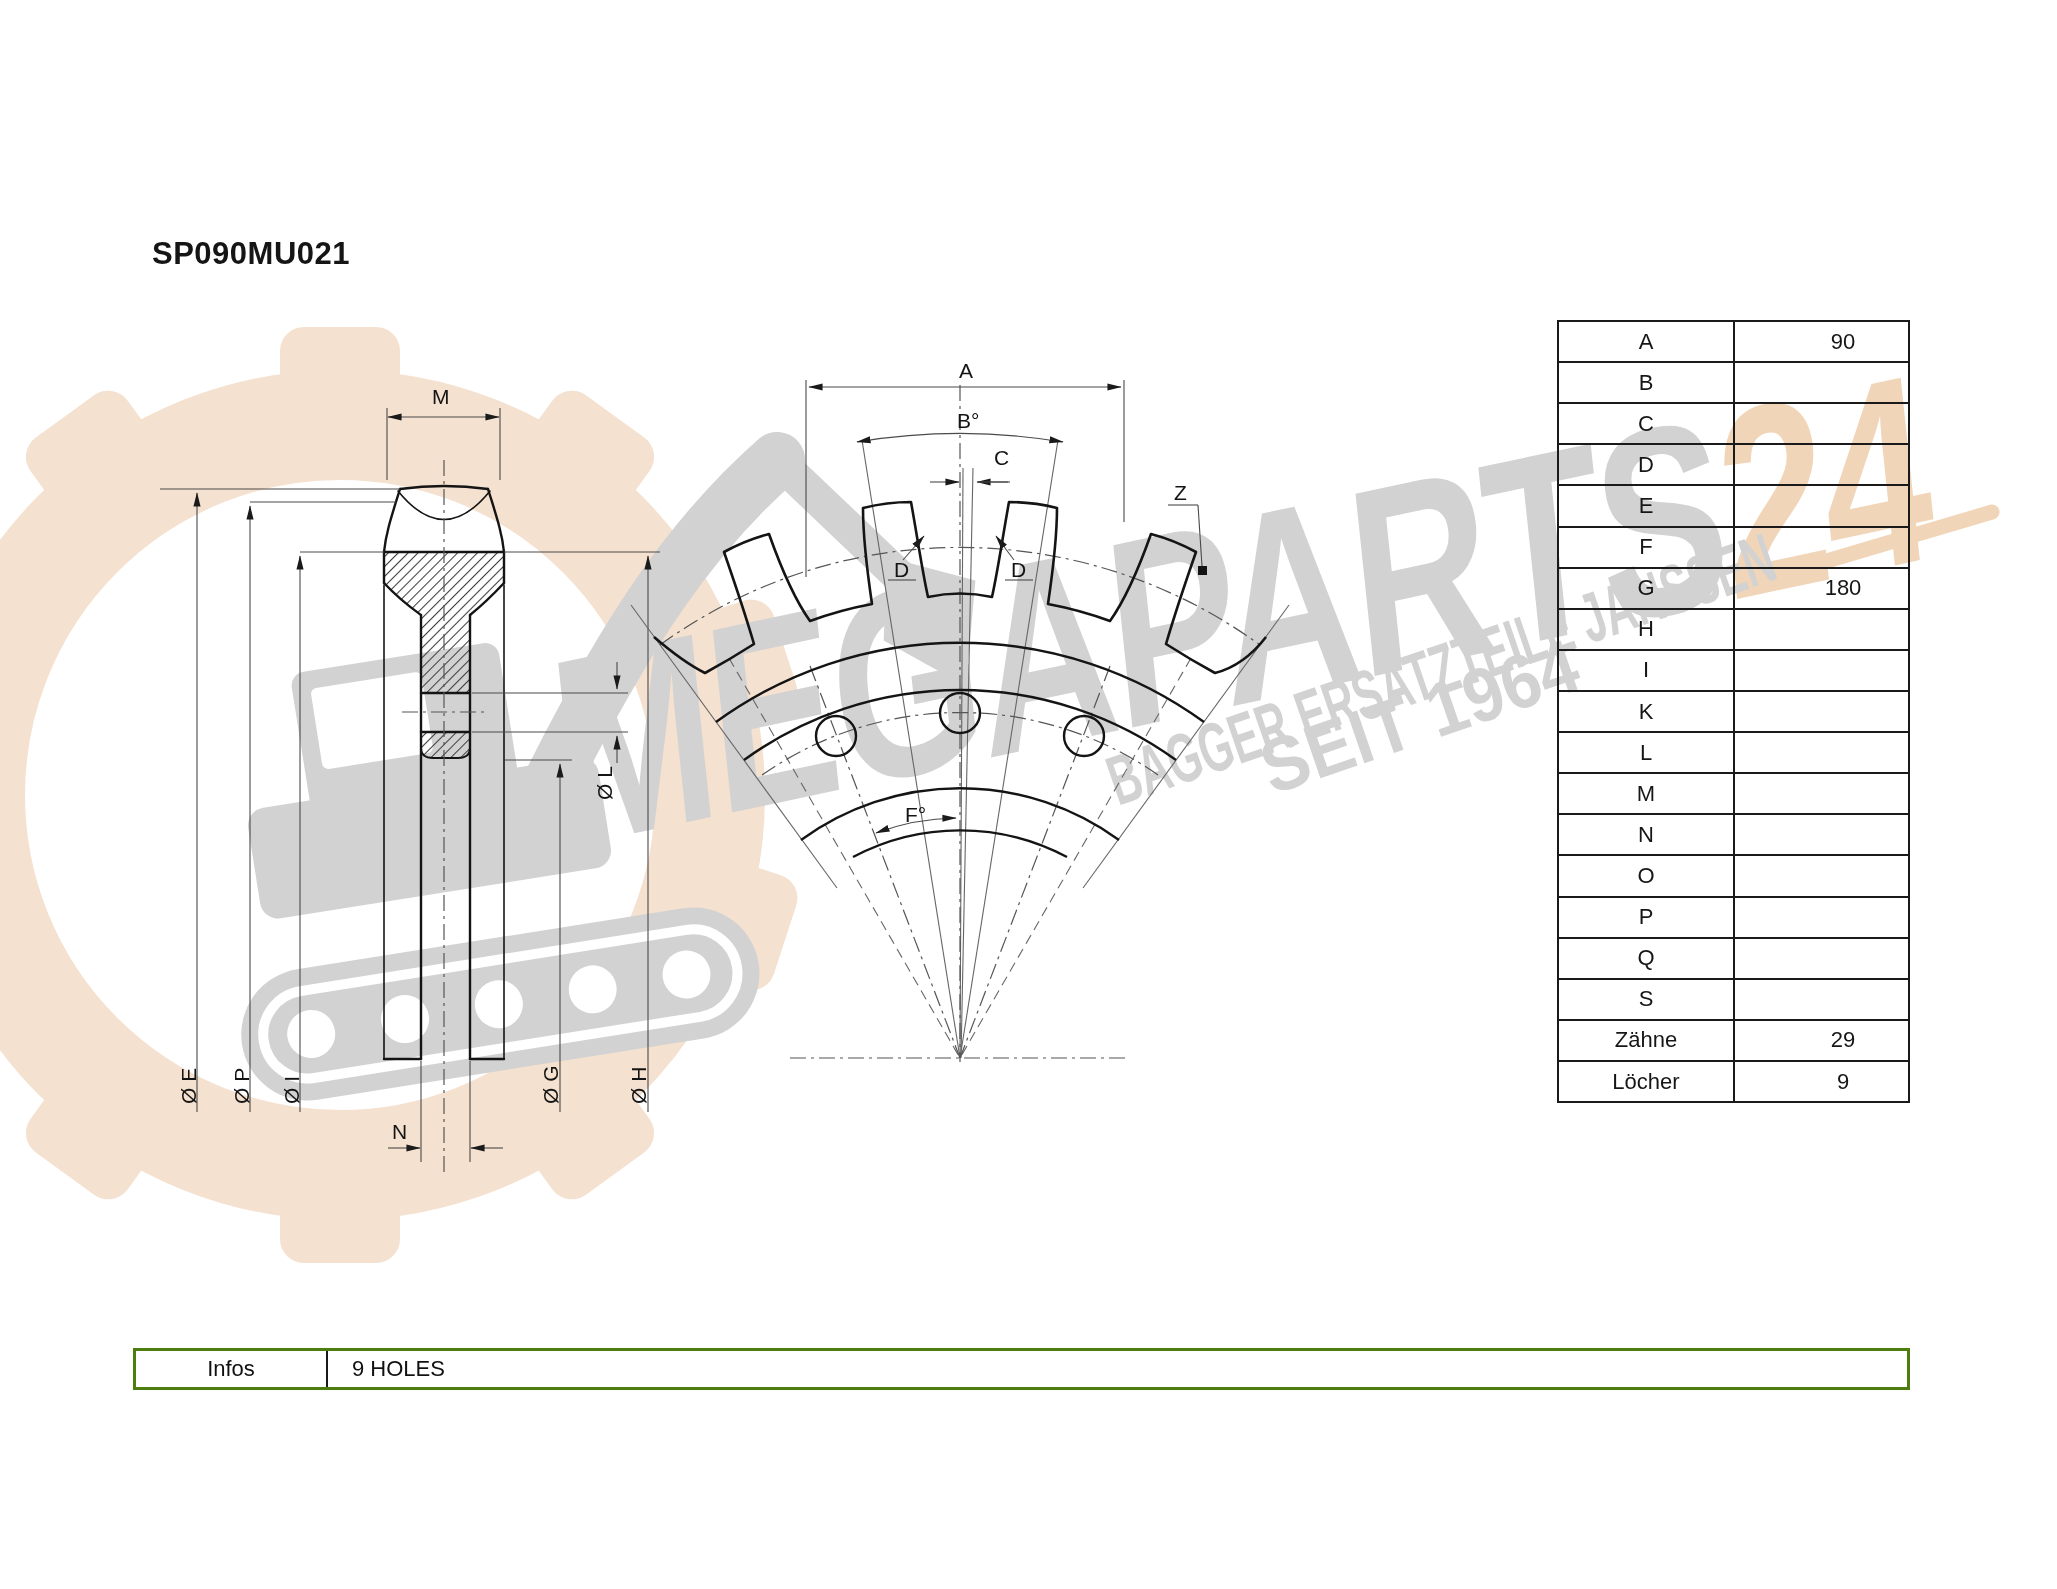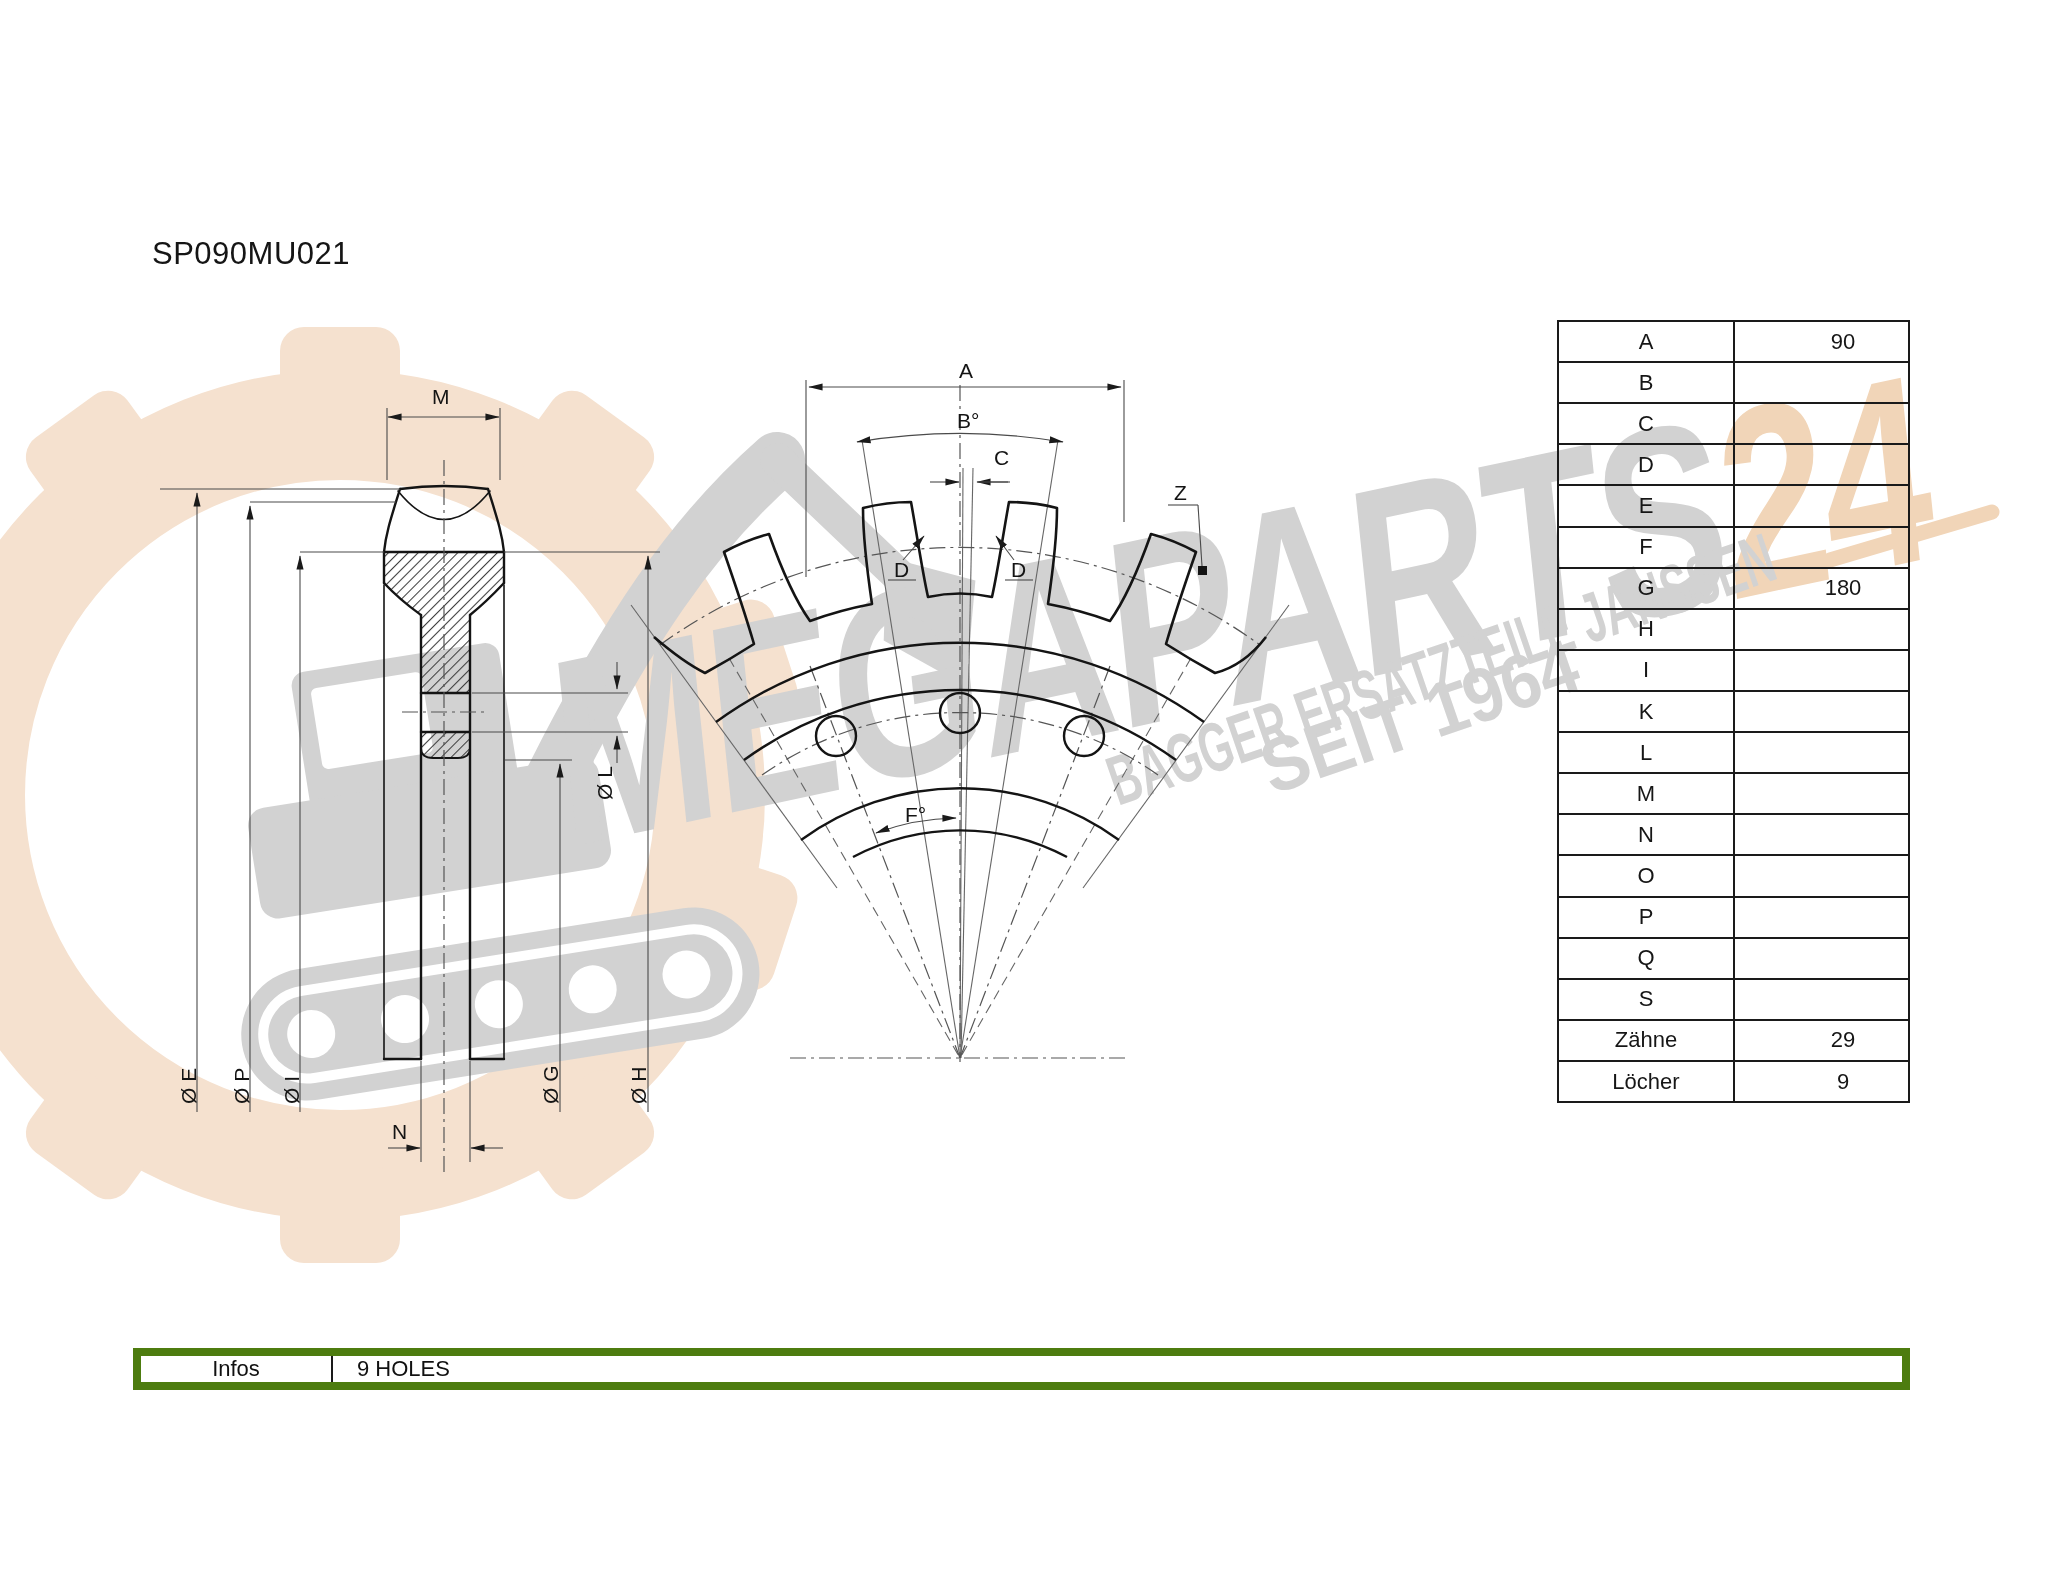--- a/index.html
+++ b/index.html
@@ -1,32 +1,32 @@
 <!DOCTYPE html>
 <html><head>
 <meta charset="utf-8">
 <style>
   html,body{margin:0;padding:0;background:#ffffff;}
   body{width:2057px;height:1589px;position:relative;overflow:hidden;
        font-family:"Liberation Sans", sans-serif;color:#111;}
   #canvas{position:absolute;left:0;top:0;width:2057px;height:1589px;}
-  .page-title{position:absolute;left:152px;top:236px;font-size:31px;font-weight:400;
+  .page-title{position:absolute;left:152px;top:236px;font-size:31px;font-weight:700;
               letter-spacing:.5px;color:#151515;}
   
   .dim-table{position:absolute;left:1557px;top:320px;width:353px;height:783px;
              border:2px solid #1a1a1a;box-sizing:border-box;display:flex;flex-direction:column;}
   .trow{flex:1;display:flex;box-sizing:border-box;border-top:2px solid #1a1a1a;}
   .trow:first-child{border-top:none;}
   .tcell{box-sizing:border-box;display:flex;align-items:center;justify-content:center;
          font-size:22px;color:#161616;}
   .tcell.lab{width:176px;border-right:2px solid #1a1a1a;}
   .tcell.val{flex:1;padding-left:43px;}
   
   .info-bar{position:absolute;left:133px;top:1348px;width:1777px;height:42px;
-            border:8px solid #4d7c0f;box-sizing:border-box;display:flex;}
+            border:3px solid #4d7c0f;box-sizing:border-box;display:flex;}
   .info-label{width:192px;border-right:2px solid #1a1a1a;box-sizing:border-box;
               display:flex;align-items:center;justify-content:center;font-size:22px;}
   .info-value{flex:1;display:flex;align-items:center;padding-left:24px;font-size:22px;}
   svg text{font-family:"Liberation Sans", sans-serif;}
   .dimtxt{font-size:21px;fill:#141414;}
 </style>
 </head>
 <body>
 
 <svg id="canvas" viewBox="0 0 2057 1589" xmlns="http://www.w3.org/2000/svg">

